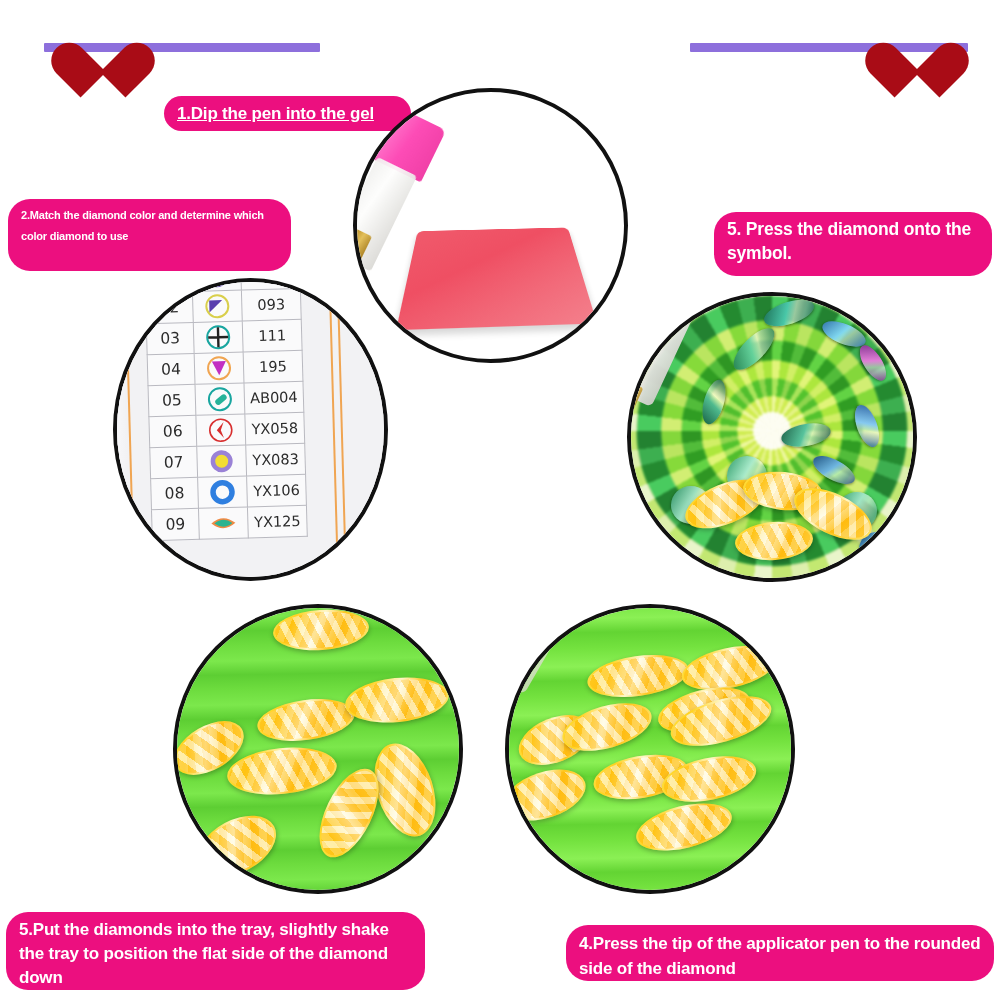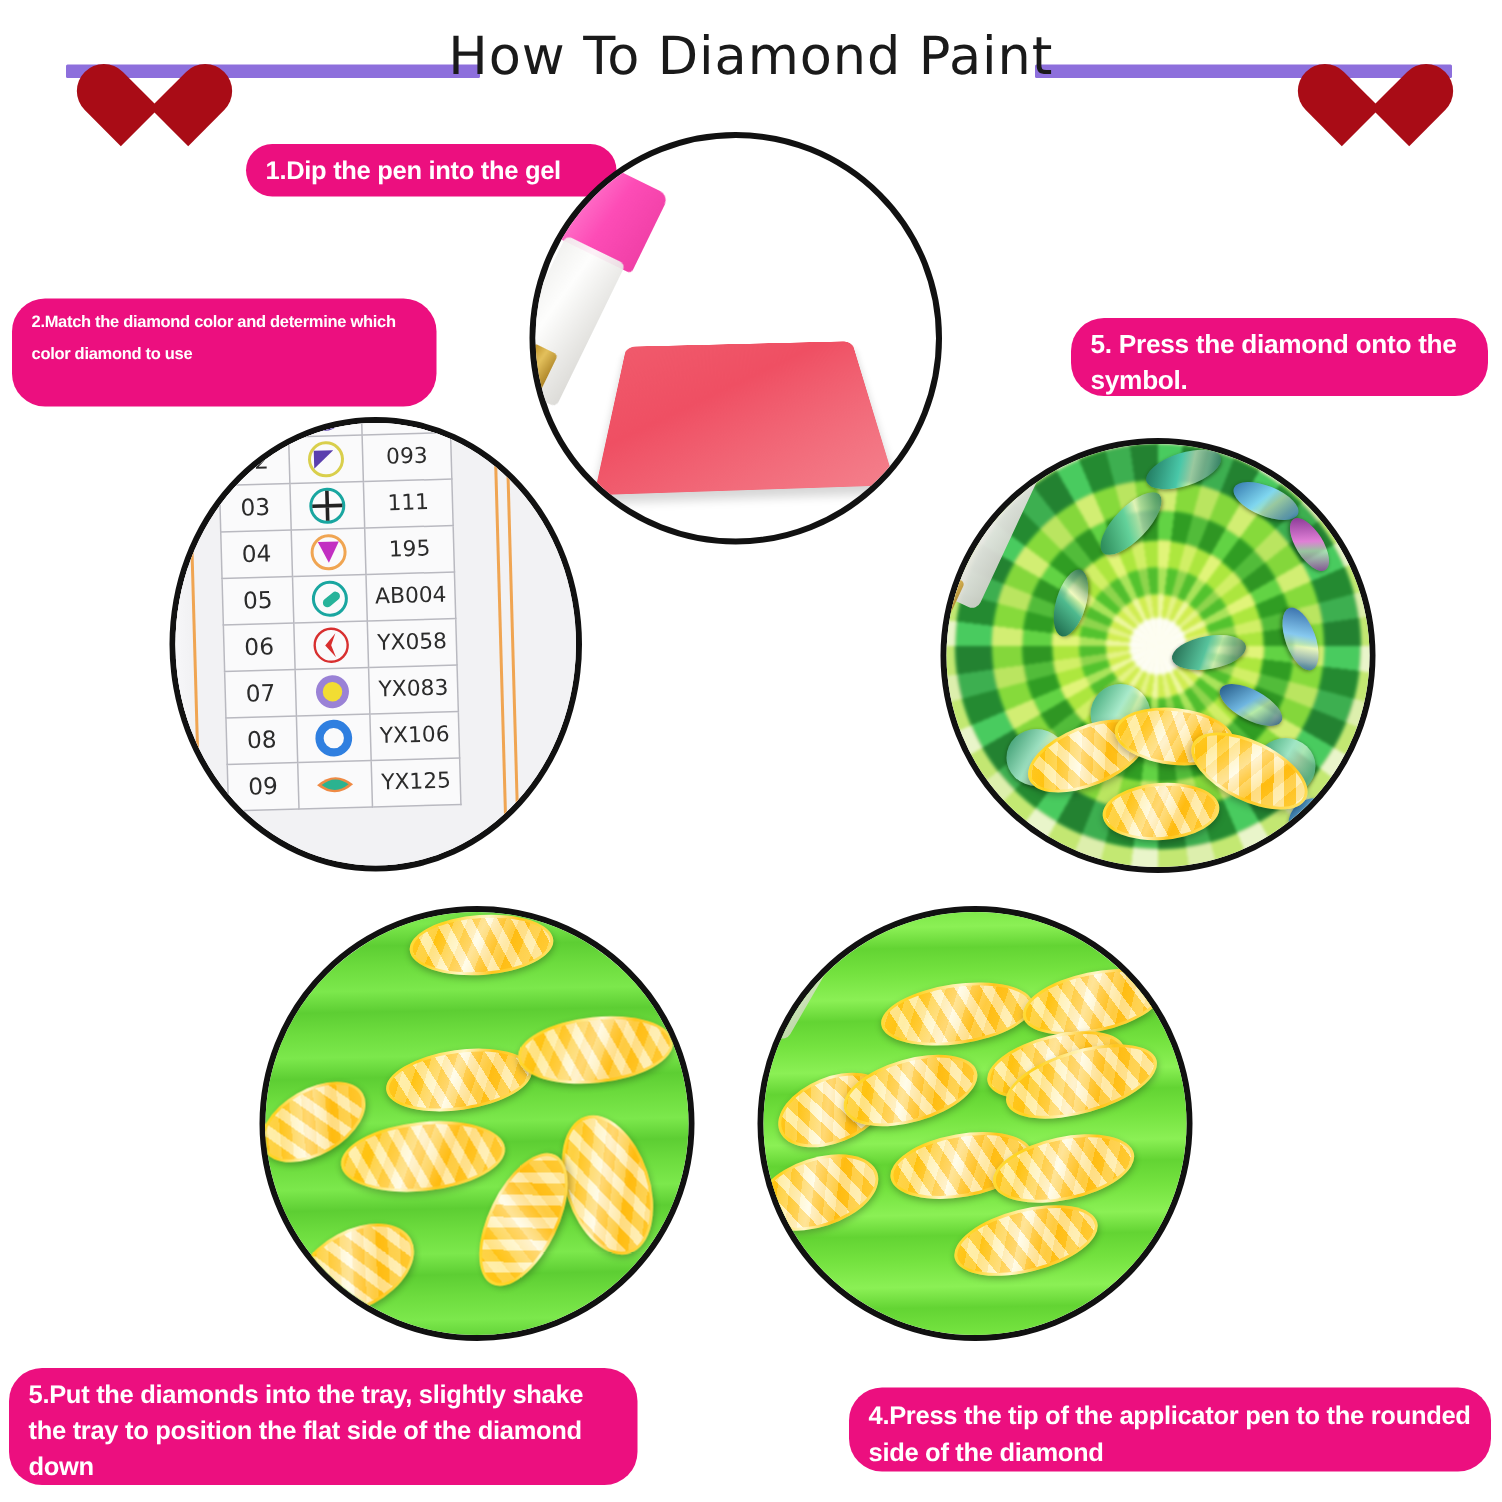--- a/index.html
+++ b/index.html
@@ -22,23 +22,23 @@
   #page-title{position:absolute;left:0;top:16px;width:1001px;text-align:center;
       font-family:"DejaVu Sans",sans-serif;font-weight:400;font-size:35px;
       color:#1a1a1a;letter-spacing:.6px;line-height:44px;}
 
   
   .badge{position:absolute;background:#ec0f7f;color:#ffffff;
       border-radius:22px;font-weight:bold;letter-spacing:-.2px;
       font-size:11px;line-height:21px;padding:6px 13px 7px 13px;
       box-sizing:border-box;}
   #badge-1{left:164px;top:96px;width:247px;height:35px;font-size:17px;
-           padding-top:7px;white-space:nowrap;}
+           padding-top:7px;white-space:nowrap;text-decoration:underline;}
   #badge-2{left:8px;top:199px;width:283px;height:72px;}
-  #badge-5{left:714px;top:212px;width:278px;height:52px;font-size:17.5px;line-height:24px;padding-top:5px;}
+  #badge-5{left:714px;top:212px;width:278px;height:64px;font-size:17.5px;line-height:24px;padding-top:5px;}
   #badge-3{left:6px;top:912px;width:419px;height:78px;font-size:17px;line-height:24px;}
   #badge-4{left:566px;top:925px;width:428px;height:56px;font-size:17px;line-height:25px;padding-top:6px;}
 
   
   .bubble{position:absolute;border-radius:50%;border:4px solid #111111;
           overflow:hidden;box-sizing:border-box;background:#fff;}
 
   
   #bubble-dip{left:353px;top:88px;width:275px;height:275px;}
   #gelpad{position:absolute;left:52px;top:120px;width:172px;height:118px;
@@ -116,21 +116,20 @@
   <div class="hdr-line" id="hdr-line-left"></div>
   <div class="hdr-line" id="hdr-line-right"></div>
   <div class="heart" id="heart-left">
       <i class="l"></i>
       <i class="r"></i>
     </div>
   <div class="heart" id="heart-right">
       <i class="l"></i>
       <i class="r"></i>
     </div>
-  <div id="page-title">How To Diamond Paint</div>
 </div>
 
 <div class="badge" id="badge-1">1.Dip the pen into the gel</div>
 
 <div class="bubble" id="bubble-dip">
   <div id="gelpad"></div>
   <div id="dip-pen">
     <div class="cap"></div>
     <div class="barrel"></div>
     <div class="tip"></div>

